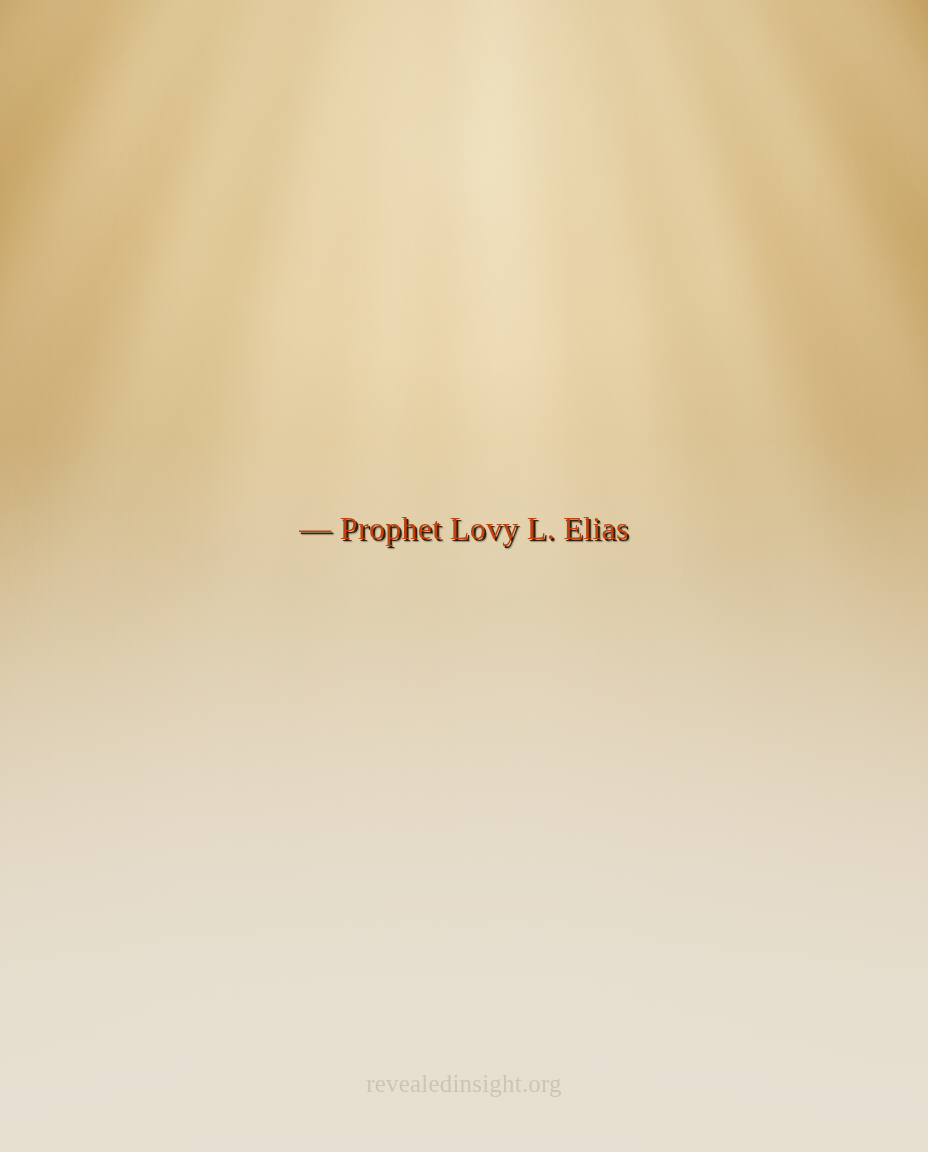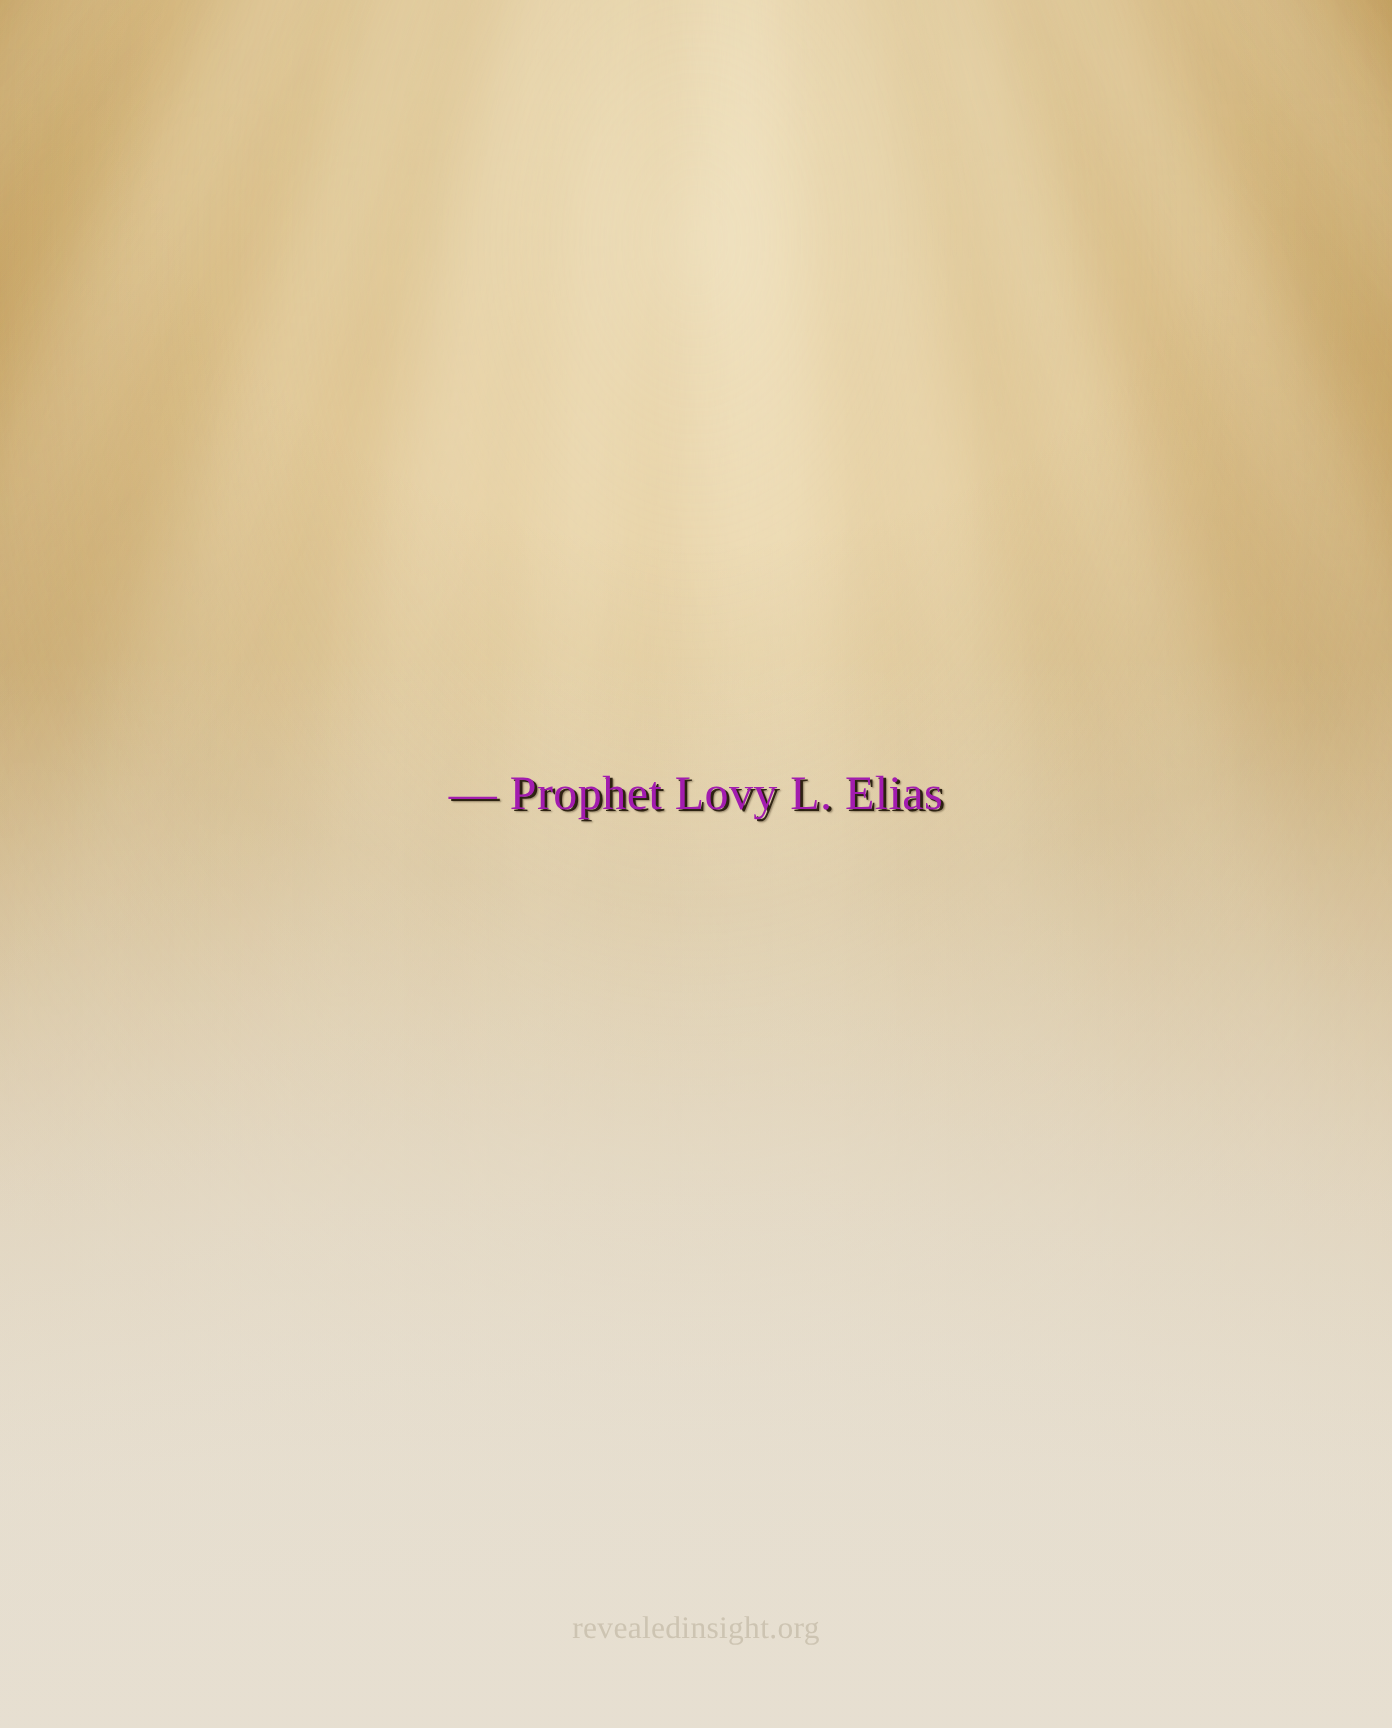--- a/index.html
+++ b/index.html
@@ -160,32 +160,32 @@
       2.5px 2.5px 0 rgba(28,18,4,0.88),
       3.5px 3.5px 1.5px rgba(40,26,6,0.45);
   }
 
   .attribution {
     margin-top: 54px;
     text-align: center;
     font-size: 32px;
     line-height: 40px;
     letter-spacing: .3px;
-    color: #a21caf;
+    color: #c2410c;
     text-shadow:
       1.8px 1.8px 0 rgba(28,18,4,0.88),
       2.6px 2.6px 1.2px rgba(40,26,6,0.40);
   }
 
   .footer {
     position: absolute;
     left: 0; right: 0;
     bottom: 54px;
     text-align: center;
-    font-size: 21px;
+    font-size: 25px;
     letter-spacing: .2px;
     color: #cdc4b2;
   }
 </style>
 </head>
 <body>
 
 <div id="card">
 
   <div class="bg-base"></div>

